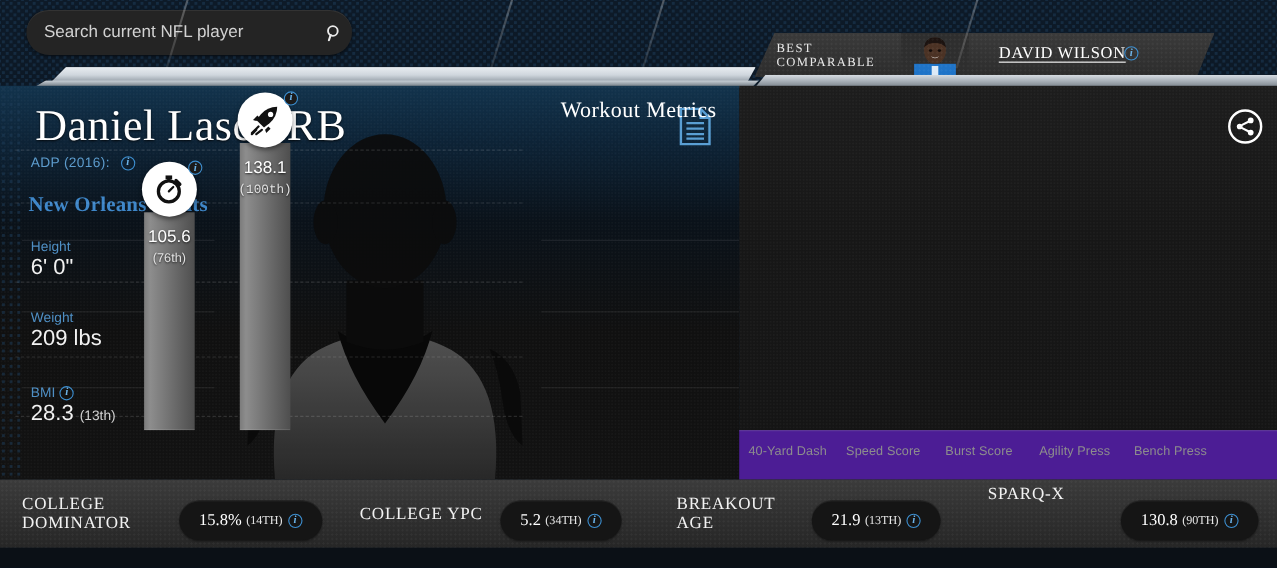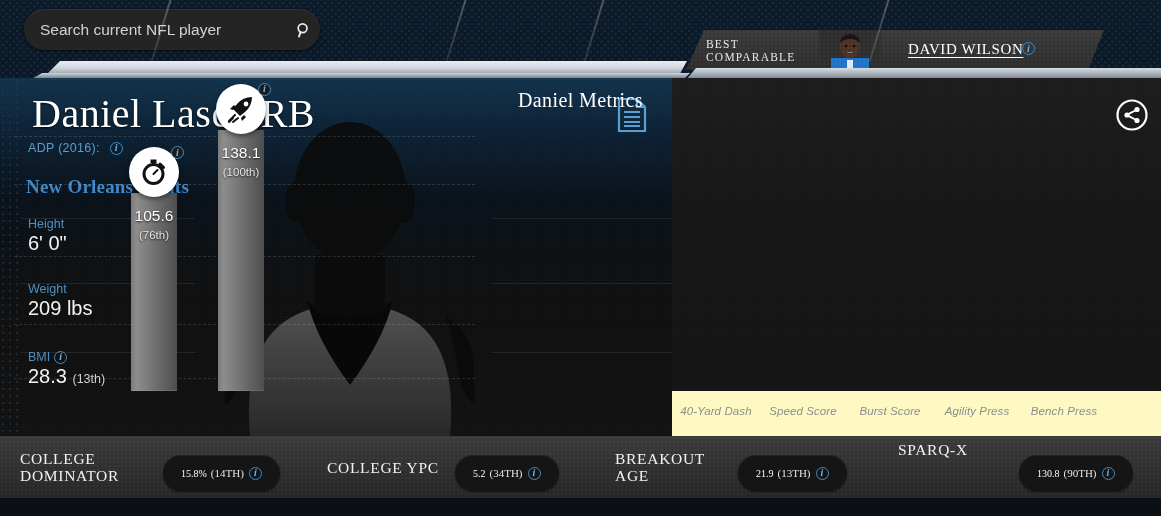--- a/index.html
+++ b/index.html
@@ -191,22 +191,21 @@
     position:absolute; left:50%; transform:translateX(-50%);
     width:50px; height:50px; border-radius:50%;
     background:#fff; box-shadow:0 2px 5px rgba(0,0,0,.5);
     display:flex; align-items:center; justify-content:center;
   }
   .medal .info{ position:absolute; right:-5px; top:-1px; background:#1b1b1b; }
 
   .axis{
     position:absolute; left:672px; top:391px; width:489px; height:45px;
     border-top:1px solid rgba(255,255,255,.12);
-    background:#fef9c3;
-    font-style:italic;
+    background:#4c1d95;
   }
   .axlabel{
     position:absolute; top:13px; text-align:center; width:96px;
     font-size:11.5px; color:#8d8d8d; letter-spacing:.1px;
   }
 
   
   .bottom{
     position:absolute; left:0; top:436px; width:1161px; height:62px;
     background:linear-gradient(180deg,#3b3b3b 0%, #303030 50%, #262626 100%);
@@ -230,21 +229,21 @@
     font-size:15.5px; color:#f2f2f2; letter-spacing:.7px; line-height:17px;
     text-transform:uppercase;
   }
   .pill{
     height:36px; border-radius:18px; background:#151515;
     box-shadow: inset 0 1px 0 rgba(255,255,255,.06), 0 1px 2px rgba(0,0,0,.5);
     display:flex; align-items:center; justify-content:center; gap:4px;
     padding:0 18px; color:#fff;
     font-family:"Liberation Serif", serif;
   }
-  .pill .pv{ font-size:10px; }
+  .pill .pv{ font-size:15px; }
   .pill .pr{ font-size:11px; color:#e6e6e6; }
   .pill .info{ margin-left:1px; }
 </style>
 </head>
 <body>
 
 <div id="page"></div>
 
 <div class="search-wrap">
   <input class="search-input" value="" placeholder="Search current NFL player" style="">
@@ -376,21 +375,21 @@
   <div class="v"><span>California</span></div>
 </div>
 <div class="stat right" style="right:33px; top:350px;">
   <div class="k">
       <span>Age</span>
     </div>
   <div class="v"><span>23.6</span></div>
 </div>
 
 <div class="workout"></div>
-<div class="wk-title">Daniel Metrics</div>
+<div class="wk-title">Workout Metrics</div>
 
 <div class="share">
   <svg width="34" height="34" viewBox="0 0 34 34">
     <circle cx="17" cy="17" r="14.5" fill="none" stroke="#fff" stroke-width="2.2"></circle>
     <circle cx="12" cy="17" r="2.6" fill="#fff"></circle>
     <circle cx="22" cy="11.5" r="2.6" fill="#fff"></circle>
     <circle cx="22" cy="22.5" r="2.6" fill="#fff"></circle>
     <path d="M13.8 15.8 L20.3 12.5 M13.8 18.2 L20.3 21.5" stroke="#fff" stroke-width="1.9"></path>
   </svg>
 </div>
@@ -423,21 +422,21 @@
       <span class="info">i</span>
       <svg width="30" height="30" viewBox="0 0 30 30">
         <path d="M26 3 q-9 0 -15 7 l-4 5 l7 7 l5 -4 q7 -6 7 -15z" fill="#111"></path>
         <circle cx="20" cy="10" r="2.4" fill="#fff"></circle>
         <path d="M7 16 l-3 -1 l4 -4 l2 2z" fill="#111"></path>
         <path d="M15 24 l1 3 l4 -4 l-2 -2z" fill="#111"></path>
         <path d="M9 21 l-6 6 M7 24 l-4 4 M12 24 l-5 4" stroke="#111" stroke-width="2" stroke-linecap="round"></path>
       </svg>
     </div>
     <div class="val" style="top:14px;">138.1</div>
-    <div class="rank" style="top:36px;">(100th)</div>
+    <div class="rank" style="top:36px;font-family:Liberation Mono, monospace;">(100th)</div>
   </div>
 
 
 </div>
 
 <div class="axis">
   <div class="axlabel" style="left:-4px;">40-Yard Dash</div>
   <div class="axlabel" style="left:83px;">Speed Score</div>
   <div class="axlabel" style="left:170px;">Burst Score</div>
   <div class="axlabel" style="left:257px;">Agility Press</div>

